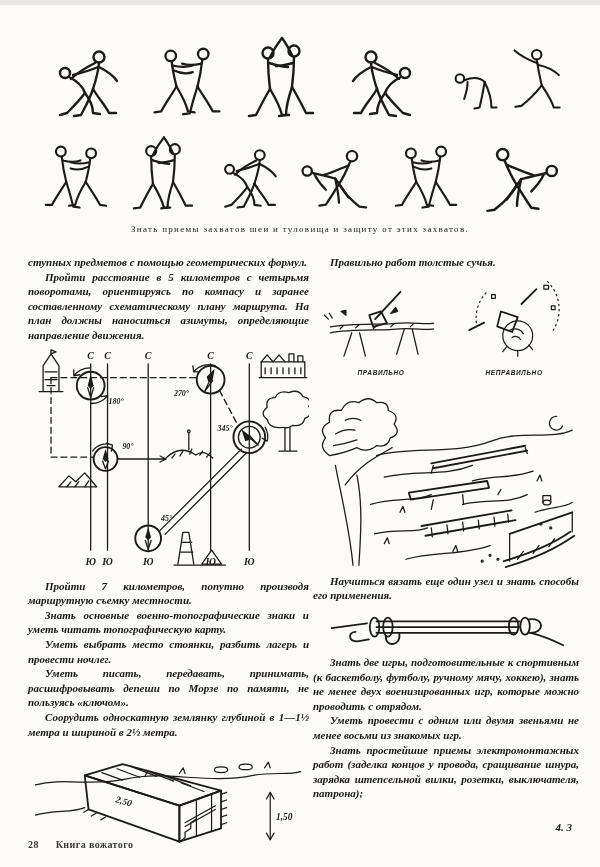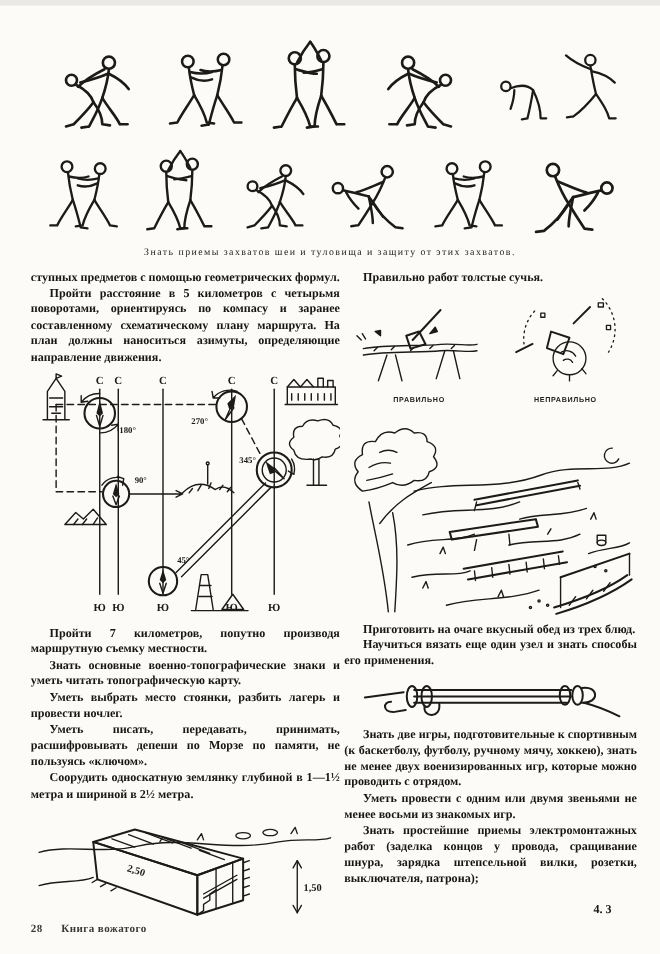--- a/index.html
+++ b/index.html
@@ -10,42 +10,42 @@
   .figrow{position:absolute;left:36px;width:528px;display:flex;
           justify-content:space-between;align-items:flex-end;}
   .figrow1{top:26px;height:88px;}
   .figrow2{top:118px;height:94px;}
   .figrow svg{display:block;}
 
   .caption{position:absolute;top:219px;left:0;width:100%;text-align:center;
            font-size:9px;letter-spacing:1.3px;color:#242320;}
 
   
-  .col{position:absolute;top:240px;font-size:11px;line-height:14.6px;
-       font-weight:bold;text-align:justify;color:#171614;}
+  .col{position:absolute;top:250px;font-size:11px;line-height:14.6px;
+       font-weight:bold;text-align:justify;color:#171614;font-style:italic;}
   .col-left{left:28px;width:281px;}
   .col-right{left:313px;width:266px;}
   .para{margin:0;text-indent:17px;}
   .para.cont{text-indent:0;}
 
   .illust{display:block;margin:3px auto;}
   .ink{stroke:#1c1b19;fill:none;stroke-width:2.4;stroke-linecap:round;stroke-linejoin:round;}
   .thin{stroke:#1c1b19;fill:none;stroke-width:1.3;stroke-linecap:round;stroke-linejoin:round;}
   .med{stroke:#1c1b19;fill:none;stroke-width:1.9;stroke-linecap:round;stroke-linejoin:round;}
   .svgtxt{font-family:"Liberation Serif",serif;font-weight:bold;fill:#1c1b19;}
 
   .axe-row{display:flex;justify-content:space-around;align-items:flex-end;margin:4px 0 6px 0;}
   .axe-fig{text-align:center;}
   .axe-label{font-family:"Liberation Sans",sans-serif;font-weight:bold;font-size:6.5px;
              letter-spacing:.6px;color:#23221f;margin-top:1px;text-indent:0;text-align:center;}
 
   .footer-left{position:absolute;left:28px;top:834px;font-size:10px;font-weight:bold;
                color:#3a3834;letter-spacing:.4px;}
   .footer-left .num{margin-right:14px;}
-  .footer-right{position:absolute;right:44px;top:816px;font-size:11px;font-weight:bold;color:#1b1a18;}
+  .footer-right{position:absolute;right:28px;top:816px;font-size:11px;font-weight:bold;color:#1b1a18;font-style:italic;}
 </style>
 </head>
 <body>
 
 <div class="page">
 
   <svg width="0" height="0" style="position:absolute">
     <defs>
       <g id="pairA" class="ink">
         <circle cx="22" cy="40" r="5"></circle>
@@ -389,21 +389,20 @@
         <path d="M246,30 a7,7 0 1 0 6,10"></path>
         <path d="M86,128 l3,-6 l2,6 M70,160 l3,-6 l2,6 M140,168 l3,-6 l2,6 M226,96 l3,-6 l2,6 M186,110 l3,-5"></path>
         <circle cx="178" cy="172" r="1"></circle>
           <circle cx="186" cy="176" r="1"></circle>
           <circle cx="170" cy="178" r="1"></circle>
         <circle cx="230" cy="140" r="1"></circle>
           <circle cx="240" cy="144" r="1"></circle>
       </g>
     </svg>
 
-    <p class="para">Приготовить на очаге вкусный обед из трех блюд.</p>
     <p class="para">Научиться вязать еще один узел и знать способы его применения.</p>
 
     <svg class="illust" viewBox="0 0 250 42" width="240" height="40" style="margin:6px auto">
       <g class="med">
         <path d="M5,20 L42,15"></path>
         <path d="M30,24 C22,24 22,34 32,34 L44,32"></path>
         <path d="M52,13 H202 M52,19 H202 M52,25 H198"></path>
         <ellipse cx="50" cy="19" rx="5" ry="10"></ellipse>
         <ellipse cx="64" cy="19" rx="5" ry="10"></ellipse>
         <path d="M62,28 C60,40 78,40 76,26"></path>

